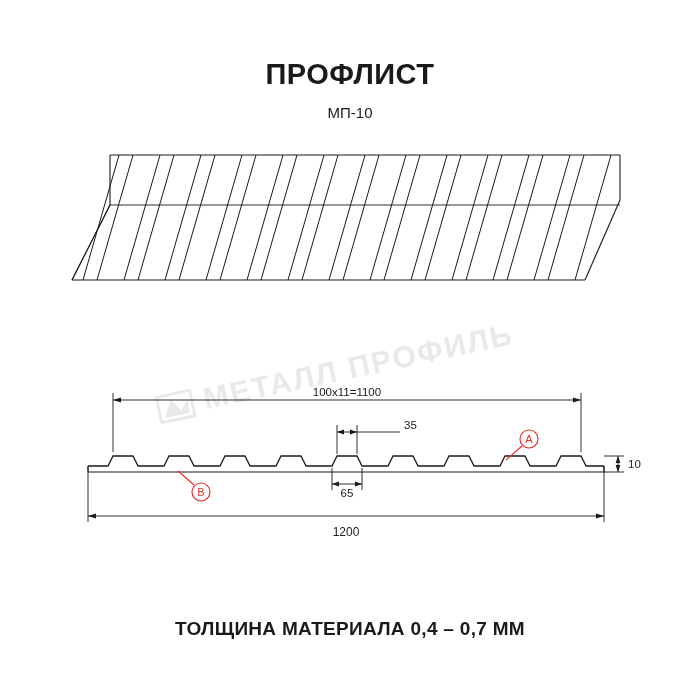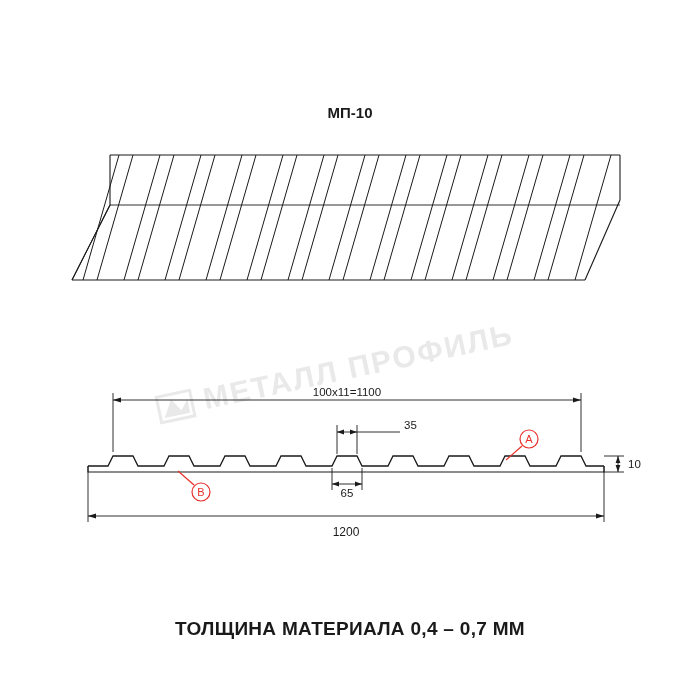--- a/index.html
+++ b/index.html
@@ -31,21 +31,21 @@
     letter-spacing: 0.5px;
     color: #1a1a1a;
   }
   .subtitle {
     position: absolute;
     top: 104px;
     left: 0;
     width: 700px;
     text-align: center;
     font-size: 15px;
-    font-weight: bold;
+    font-weight: normal;
     color: #1a1a1a;
   }
   .footnote {
     position: absolute;
     top: 618px;
     left: 0;
     width: 700px;
     text-align: center;
     font-size: 19px;
     font-weight: bold;
@@ -65,20 +65,21 @@
     font-weight: bold;
     font-size: 30px;
     letter-spacing: 2px;
   }
 </style>
 </head>
 <body>
 
 <div class="page">
 
+  <div class="title">ПРОФЛИСТ</div>
   <div class="subtitle">МП-10</div>
 
   <svg class="layer" viewBox="0 0 700 700">
     <g transform="translate(225,265) rotate(-12)">
       <g>
         <path d="M0,-18 L34,-18 L34,8 L0,8 Z" fill="none" stroke="#e9e9e9" stroke-width="3"></path>
         <path d="M4,4 L14,-13 L22,0 L30,-10 L30,4 Z" fill="#e9e9e9"></path>
       </g>
       <text class="wm" x="46" y="4">МЕТАЛЛ ПРОФИЛЬ</text>
     </g>

